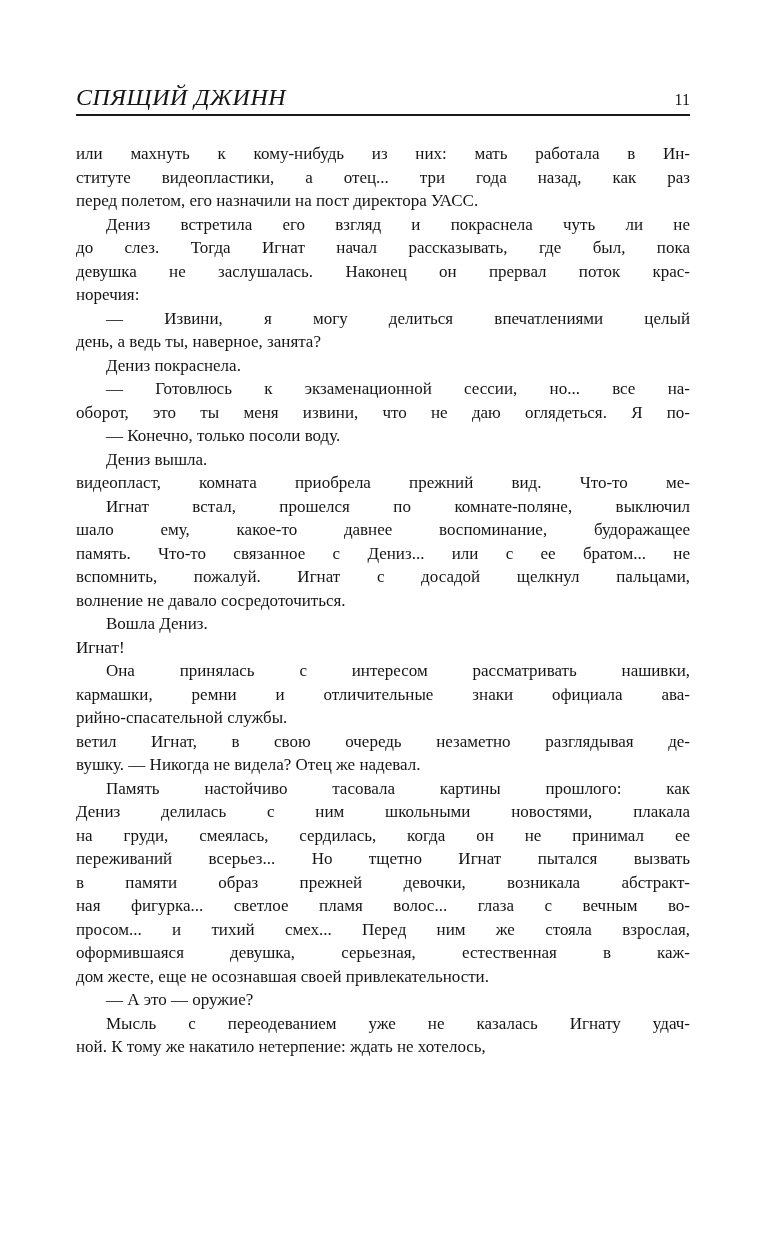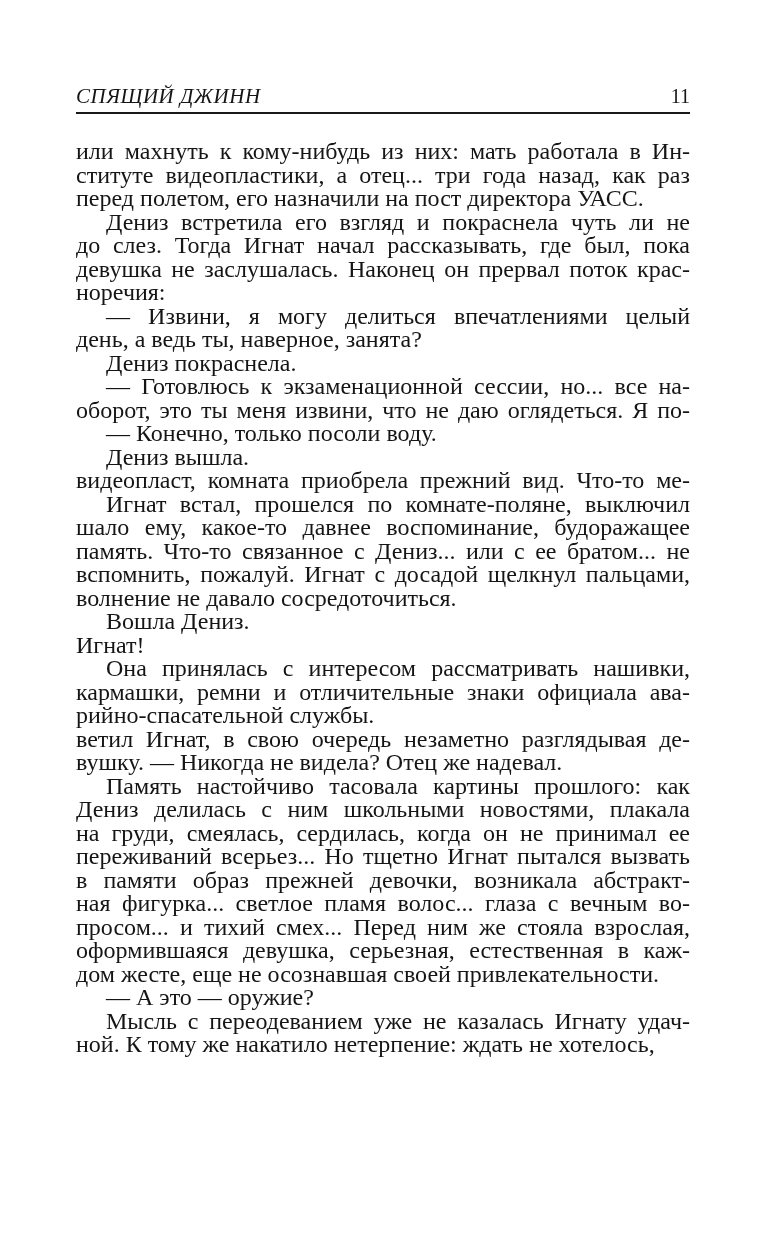--- a/index.html
+++ b/index.html
@@ -22,34 +22,34 @@
     top: 84px;
     width: 614px;
   }
   .page-header {
     display: flex;
     justify-content: space-between;
     align-items: baseline;
   }
   .running-title {
     font-style: italic;
-    font-size: 21px;
+    font-size: 24px;
     letter-spacing: 0.5px;
   }
   .page-number {
-    font-size: 20px;
+    font-size: 16px;
   }
   .header-rule {
     height: 0;
     border-bottom: 2px solid #1a1a1a;
     margin-top: 3px;
   }
   .text-block {
     margin-top: 26px;
-    font-size: 24px;
+    font-size: 17px;
     line-height: 23.5px;
   }
   .para { margin: 0; }
   .line {
     text-align: justify;
     text-align-last: justify;
     white-space: normal;
   }
   .line.first {
     padding-left: 30px;

